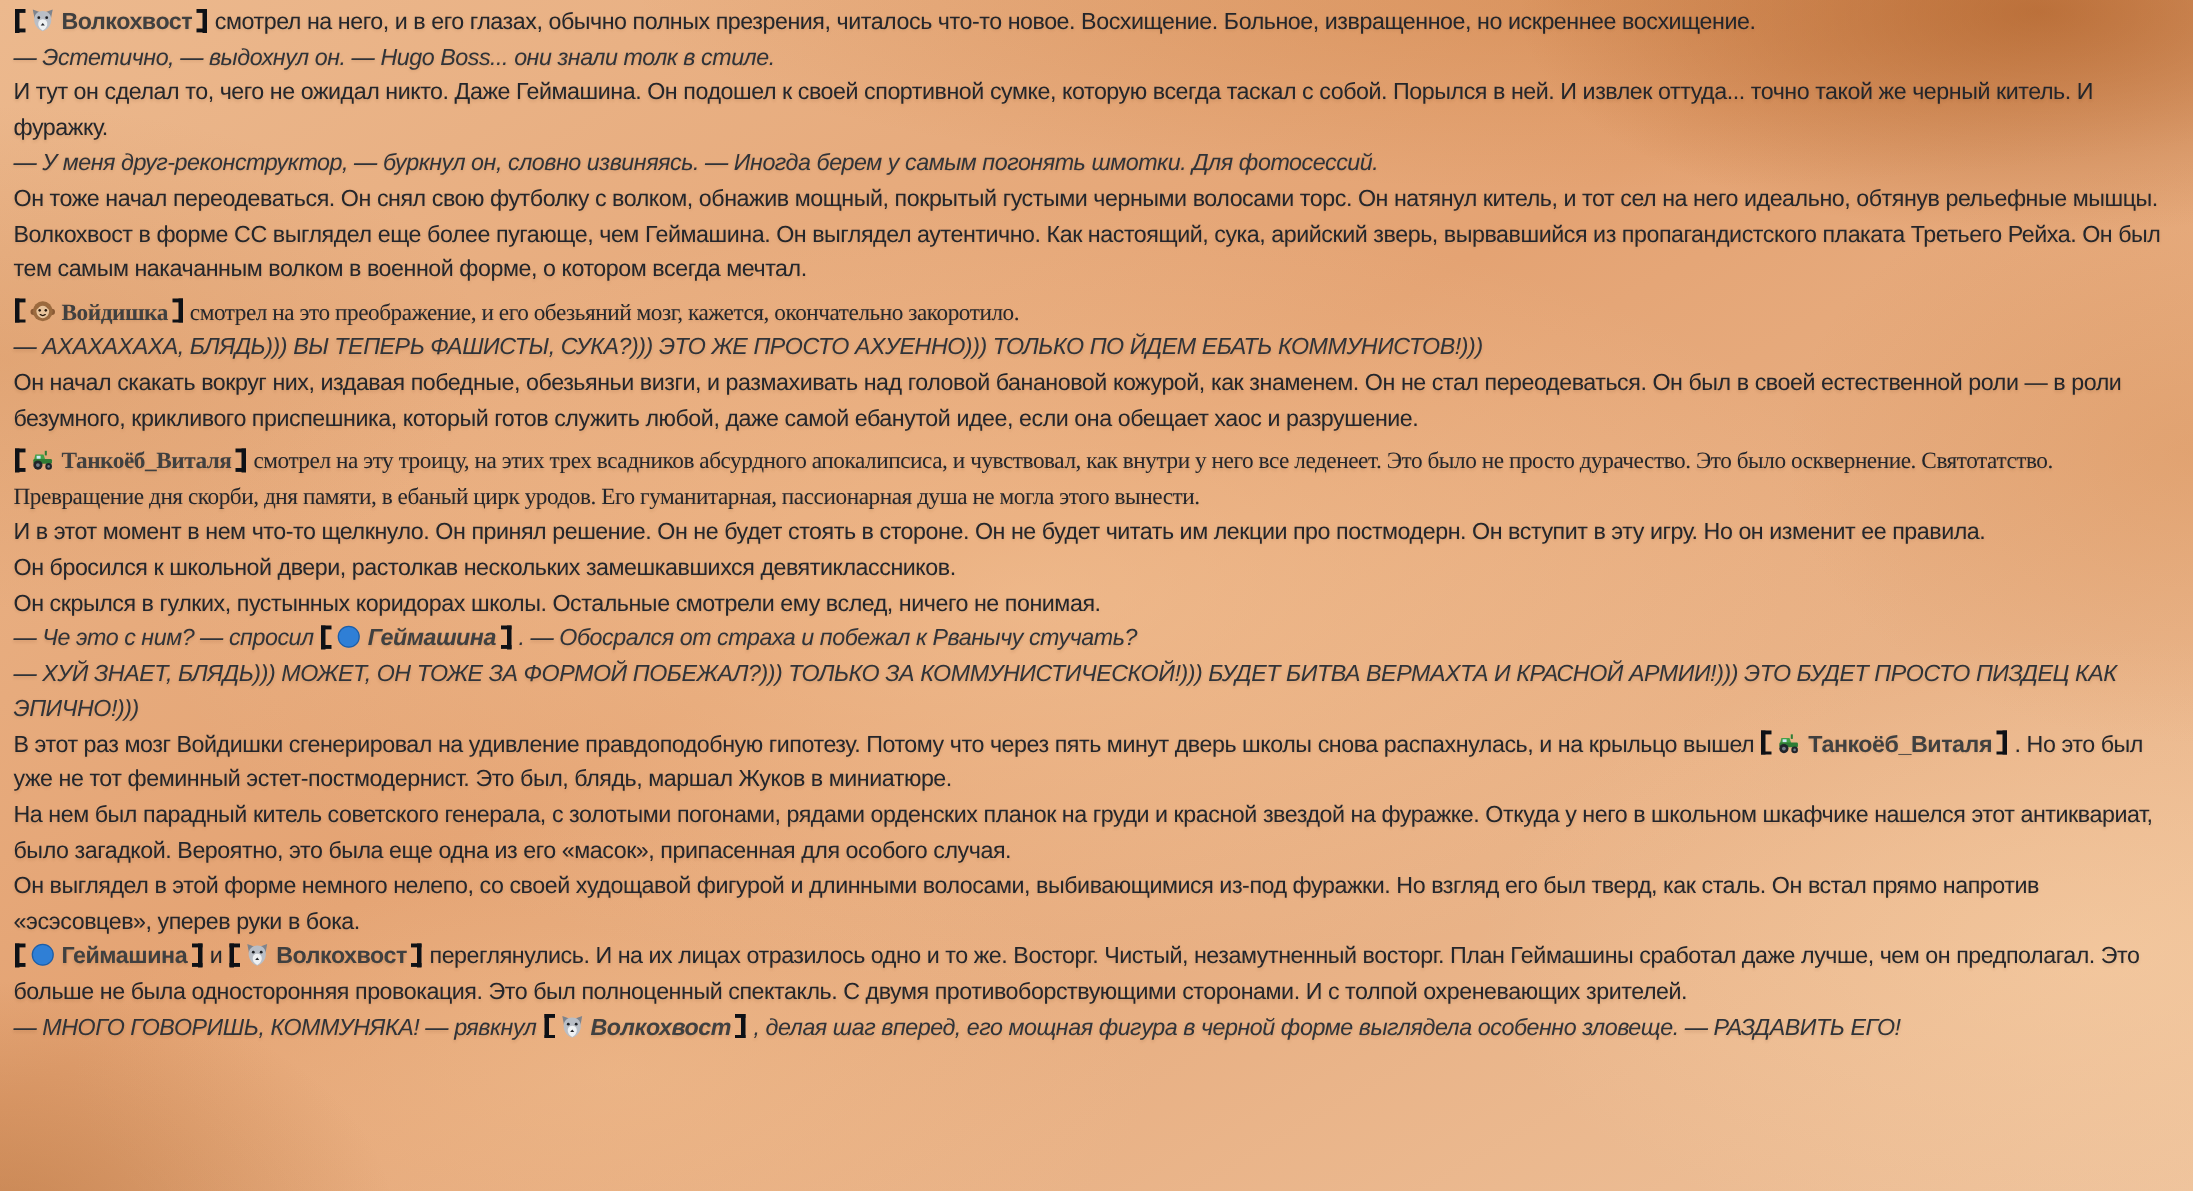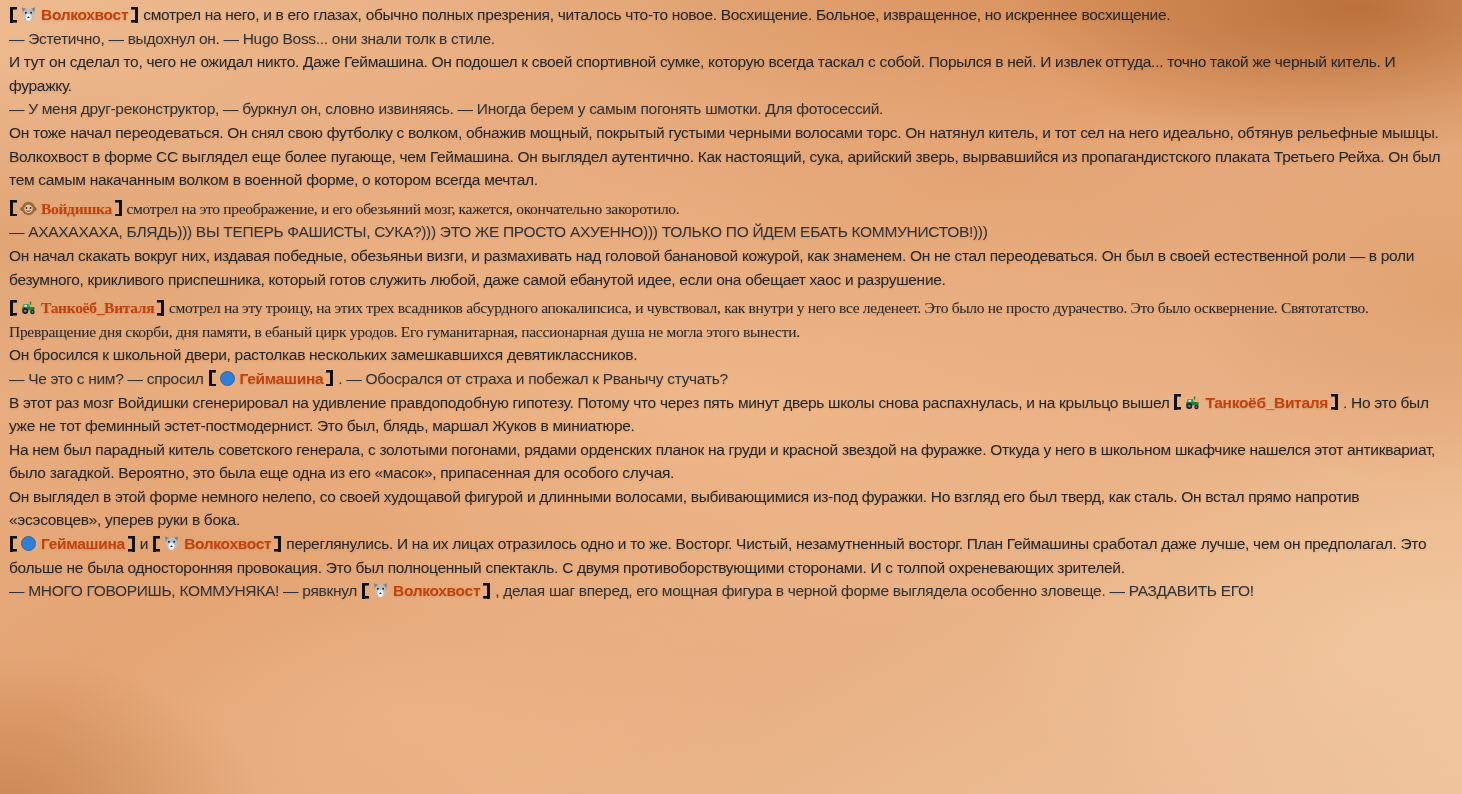--- a/index.html
+++ b/index.html
@@ -23,24 +23,24 @@
   .story {
     padding: 3px 9px 0 9px;
     color: #24262b;
     font-size: 15.5px;
     line-height: 23.6px;
     letter-spacing: -0.3px;
     text-shadow: 0 1px 2px rgba(120,70,30,0.18);
   }
   p.para { margin: 0; }
   p.gap { margin-top: 5px; font-family: Liberation Serif, serif; }
-  p.dialogue { color: #303338; }
+  p.dialogue { font-style: italic; color: #303338; }
   .ctag {
     font-weight: 700;
-    color: #c2410c;
+    color: #404040;
     white-space: nowrap;
     font-style: inherit;
   }
   .ctag .cname { margin: 0 1px; }
   .bracket {
     display: inline-block;
     width: 7px;
     height: 16px;
     vertical-align: -2.5px;
     color: #0e1116;
@@ -100,24 +100,27 @@
       <p class="para narration gap"><span class="ctag"><span class="bracket open" aria-label="【"></span><span class="emoji"><svg viewBox="0 0 20 20" xmlns="http://www.w3.org/2000/svg">
     <rect x="11.6" y="3" width="1.6" height="3.6" fill="#2e7d36"></rect>
     <path d="M4.2 5.8h6.4l1.4 4.2H3.2z" fill="#43a047"></path>
     <rect x="5.2" y="6.9" width="3.1" height="2.3" fill="#cfe8f7"></rect>
     <rect x="2.6" y="9.4" width="14.6" height="3.8" rx="1" fill="#2e7d36"></rect>
     <circle cx="6.2" cy="14.2" r="3.6" fill="#20242a"></circle>
     <circle cx="6.2" cy="14.2" r="1.5" fill="#757d87"></circle>
     <circle cx="14.6" cy="15.2" r="2.6" fill="#20242a"></circle>
     <circle cx="14.6" cy="15.2" r="1" fill="#757d87"></circle>
   </svg></span><span class="cname">Танкоёб_Виталя</span><span class="bracket close" aria-label="】"></span></span><span> смотрел на эту троицу, на этих трех всадников абсурдного апокалипсиса, и чувствовал, как внутри у него все леденеет. Это было не просто дурачество. Это было осквернение. Святотатство. Превращение дня скорби, дня памяти, в ебаный цирк уродов. Его гуманитарная, пассионарная душа не могла этого вынести.</span></p>
+      <p class="para narration"><span>И в этот момент в нем что-то щелкнуло. Он принял решение. Он не будет стоять в стороне. Он не будет читать им лекции про постмодерн. Он вступит в эту игру. Но он изменит ее правила.</span></p>
       <p class="para narration"><span>Он бросился к школьной двери, растолкав нескольких замешкавшихся девятиклассников.</span></p>
+      <p class="para narration"><span>Он скрылся в гулких, пустынных коридорах школы. Остальные смотрели ему вслед, ничего не понимая.</span></p>
       <p class="para dialogue"><span>— Че это с ним? — спросил </span><span class="ctag"><span class="bracket open" aria-label="【"></span><span class="emoji"><svg viewBox="0 0 20 20" xmlns="http://www.w3.org/2000/svg">
     <circle cx="10" cy="10" r="8.2" fill="#2f7fd6" stroke="#1d5ea8" stroke-width="1"></circle>
   </svg></span><span class="cname">Геймашина</span><span class="bracket close" aria-label="】"></span></span><span> . — Обосрался от страха и побежал к Рванычу стучать?</span></p>
+      <p class="para dialogue"><span>— ХУЙ ЗНАЕТ, БЛЯДЬ))) МОЖЕТ, ОН ТОЖЕ ЗА ФОРМОЙ ПОБЕЖАЛ?))) ТОЛЬКО ЗА КОММУНИСТИЧЕСКОЙ!))) БУДЕТ БИТВА ВЕРМАХТА И КРАСНОЙ АРМИИ!))) ЭТО БУДЕТ ПРОСТО ПИЗДЕЦ КАК ЭПИЧНО!)))</span></p>
       <p class="para narration"><span>В этот раз мозг Войдишки сгенерировал на удивление правдоподобную гипотезу. Потому что через пять минут дверь школы снова распахнулась, и на крыльцо вышел </span><span class="ctag"><span class="bracket open" aria-label="【"></span><span class="emoji"><svg viewBox="0 0 20 20" xmlns="http://www.w3.org/2000/svg">
     <rect x="11.6" y="3" width="1.6" height="3.6" fill="#2e7d36"></rect>
     <path d="M4.2 5.8h6.4l1.4 4.2H3.2z" fill="#43a047"></path>
     <rect x="5.2" y="6.9" width="3.1" height="2.3" fill="#cfe8f7"></rect>
     <rect x="2.6" y="9.4" width="14.6" height="3.8" rx="1" fill="#2e7d36"></rect>
     <circle cx="6.2" cy="14.2" r="3.6" fill="#20242a"></circle>
     <circle cx="6.2" cy="14.2" r="1.5" fill="#757d87"></circle>
     <circle cx="14.6" cy="15.2" r="2.6" fill="#20242a"></circle>
     <circle cx="14.6" cy="15.2" r="1" fill="#757d87"></circle>
   </svg></span><span class="cname">Танкоёб_Виталя</span><span class="bracket close" aria-label="】"></span></span><span> . Но это был уже не тот феминный эстет-постмодернист. Это был, блядь, маршал Жуков в миниатюре.</span></p>

